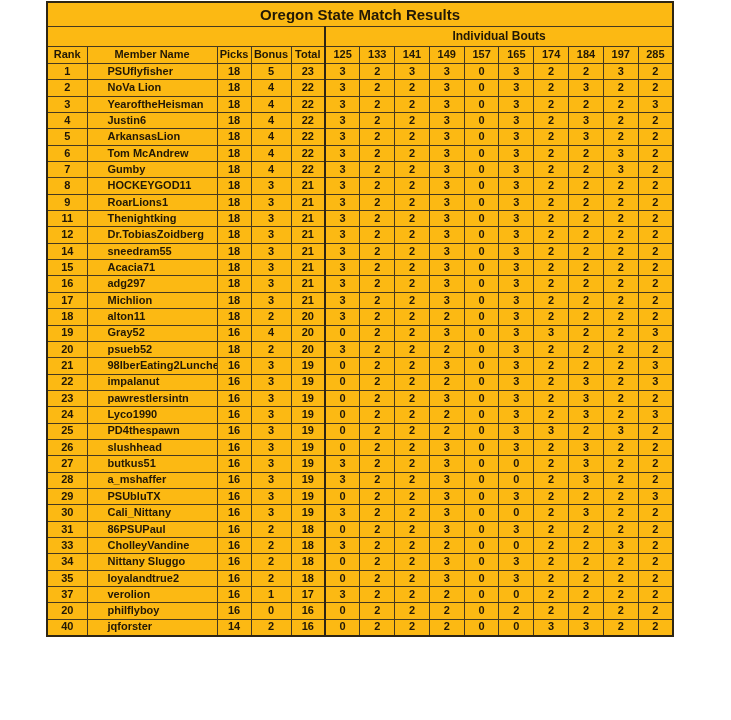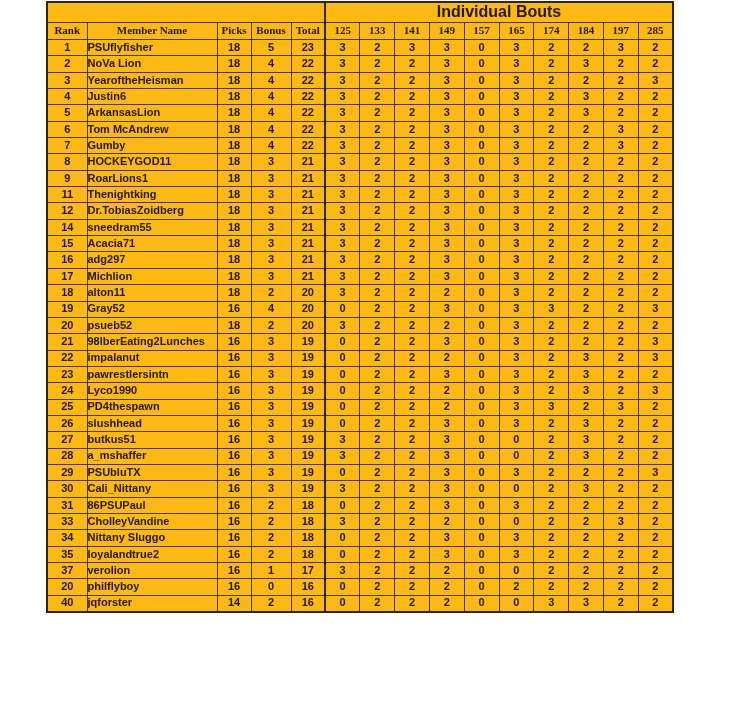--- a/index.html
+++ b/index.html
@@ -25,24 +25,24 @@
     padding:0 1px;
     font-weight:700;
     color:var(--text);
     font-size:11px;
     text-align:center;
     white-space:nowrap;
     overflow:hidden;
     line-height:1.05;
   }
   tr.title-row th{font-size:15px;height:23px;letter-spacing:0px;}
-  tr.bouts-row th{font-size:16px;height:19px;}
-  tr.header-row th{font-size:11px;height:16px;font-family:Liberation Serif, serif;}
+  tr.bouts-row th{font-size:12px;height:19px;}
+  tr.header-row th{font-size:11px;height:16px;}
   tbody tr{height:16.35px;}
-  td.name{text-align:left;padding-left:0;margin-left:28px;}
+  td.name{text-align:left;padding-left:20px;margin-left:28px;}
   .sep{border-left:2px solid var(--border-strong);}
   col.c-rank{width:40px;}
   col.c-name{width:130px;}
   col.c-picks{width:34px;}
   col.c-bonus{width:40px;}
   col.c-total{width:34px;}
   col.c-bout{width:34.8px;}
 </style>
 </head>
 <body style="background: rgb(255, 255, 255);">
@@ -60,20 +60,23 @@
         <col class="c-bout">
         <col class="c-bout">
         <col class="c-bout">
       <col class="c-bout">
         <col class="c-bout">
         <col class="c-bout">
         <col class="c-bout">
         <col class="c-bout">
     </colgroup>
     <thead>
+      <tr class="title-row">
+        <th colspan="15">Oregon State Match Results</th>
+      </tr>
       <tr class="bouts-row">
         <th colspan="5"></th>
         <th colspan="10" class="sep">Individual Bouts</th>
       </tr>
       <tr class="header-row">
         <th>Rank</th>
         <th>Member Name</th>
         <th>Picks</th>
         <th>Bonus</th>
         <th>Total</th>

